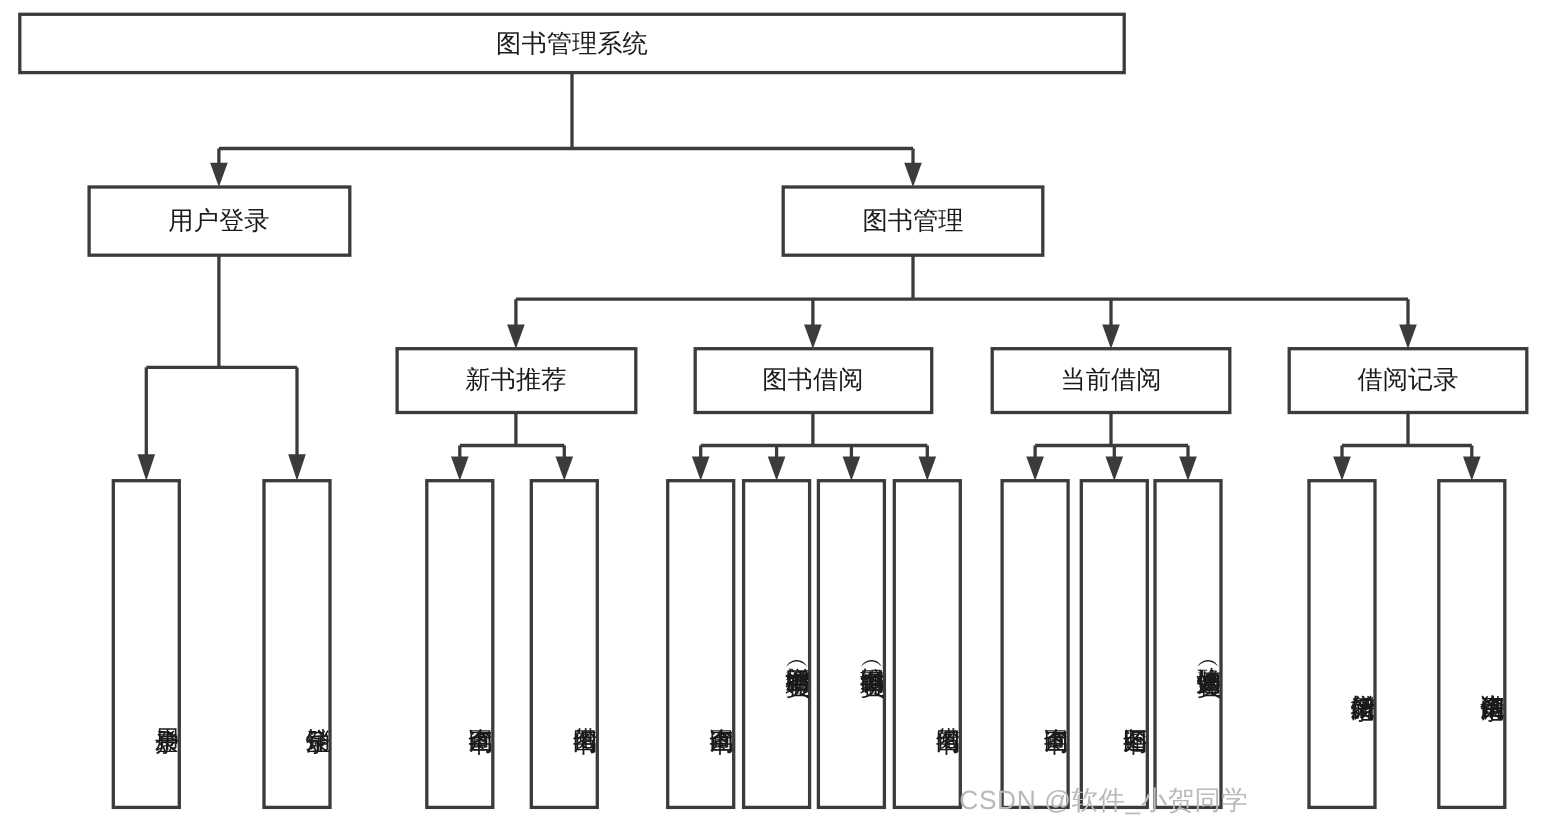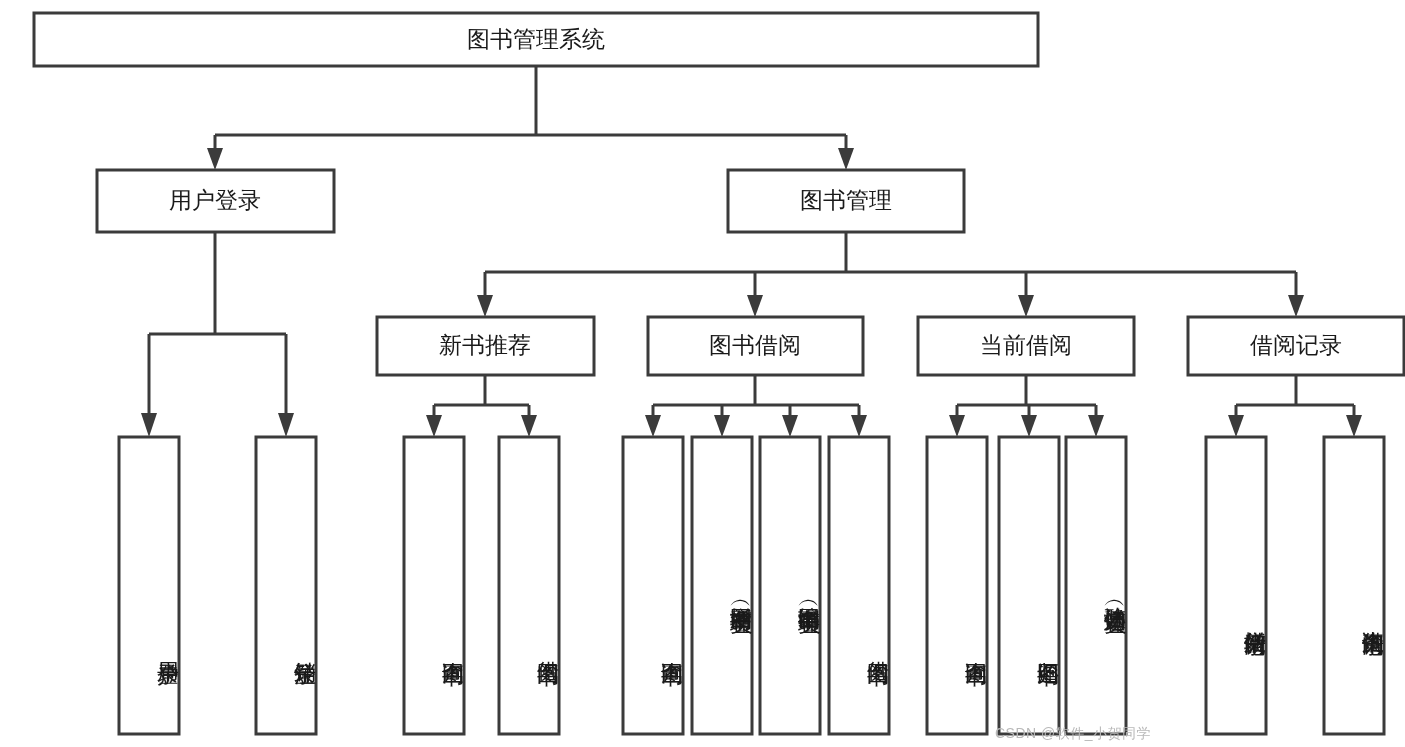--- a/index.html
+++ b/index.html
@@ -11,21 +11,20 @@
     width: 1405px;
     height: 747px;
     font-family: "Liberation Sans", "DejaVu Sans", sans-serif;
     overflow: hidden;
   }
   #diagram-root {
     position: relative;
     width: 1143px;
     height: 747px;
     background: #ffffff;
-    margin-left: 16px;
   }
   svg.diagram {
     position: absolute;
     top: 0;
     left: 0;
     width: 1405px;
     height: 747px;
   }
   .node-box {
     fill: #ffffff;
@@ -63,21 +62,21 @@
     display: flex;
     align-items: flex-start;
     justify-content: center;
     pointer-events: none;
   }
   .watermark {
     position: absolute;
     right: 8px;
     bottom: 4px;
     font-family: "Liberation Sans", "DejaVu Sans", sans-serif;
-    font-size: 14px;
+    font-size: 24px;
     color: #b9b9b9;
     letter-spacing: 0.5px;
     white-space: nowrap;
   }
 </style>
 </head>
 <body>
 
 <div id="diagram-root">
 

